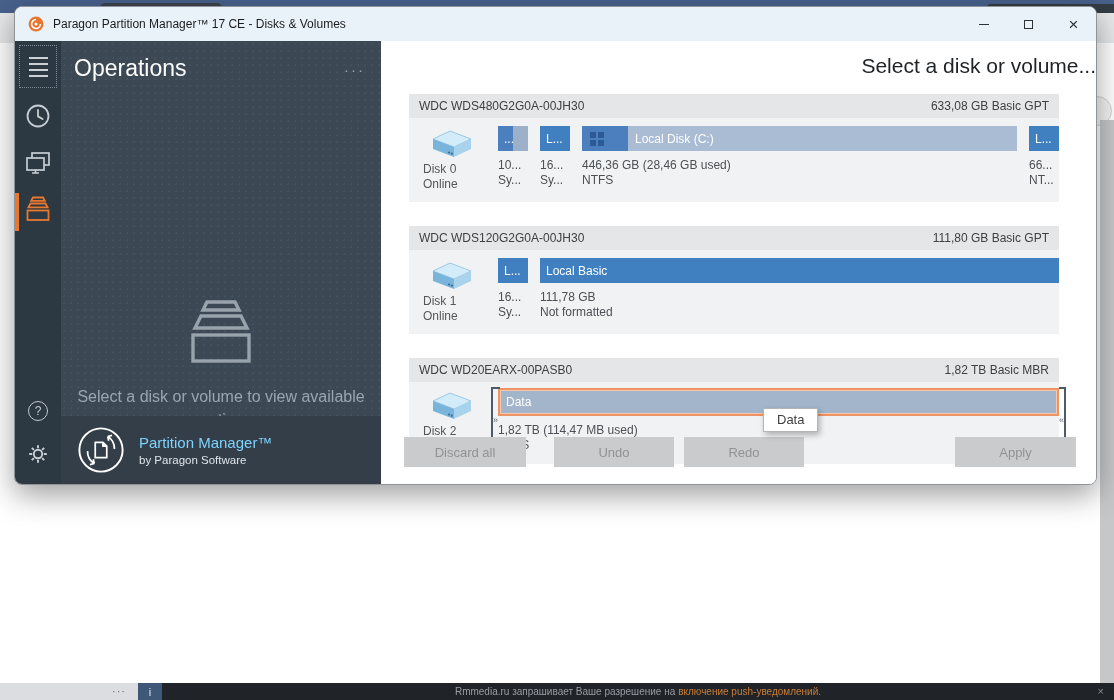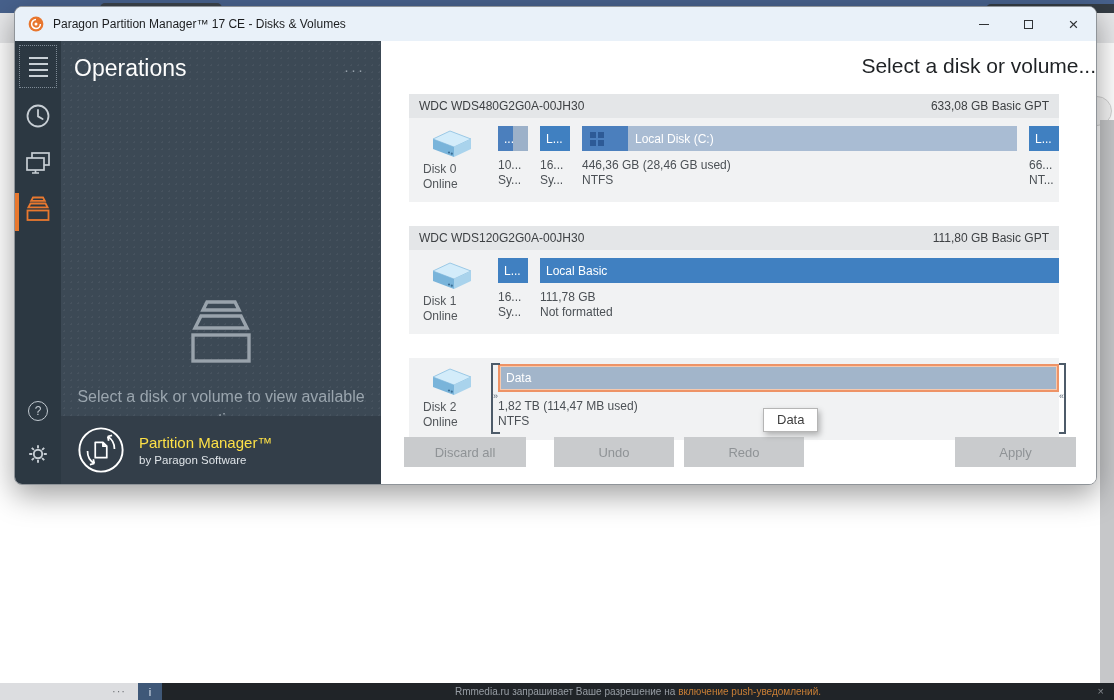--- a/index.html
+++ b/index.html
@@ -61,21 +61,21 @@
     background-image:radial-gradient(rgba(255,255,255,.05) 1px, transparent 1px);
     background-size:7px 7px;
   }
   .ops-header { display:flex; align-items:flex-start; padding:14px 16px 0 13px; }
   .ops-title { font-size:23px; color:#fdfdfd; font-weight:400; }
   .ops-menu { margin-left:auto; color:#96a1ab; font-size:15px; letter-spacing:2px; line-height:30px; }
   .ops-empty { position:absolute; top:258px; left:0; width:320px; text-align:center; }
   .ops-empty-text { margin:16px auto 0 auto; width:290px; font-size:16px; line-height:1.45; color:#9aa5ae; }
   .ops-footer { position:absolute; bottom:0; left:0; width:320px; height:68px; background:#333e49; display:flex; align-items:center; padding-left:15px; }
   .brand-text { margin-left:13px; }
-  .brand-name { font-size:15px; color:#fde047; }
+  .brand-name { font-size:15px; color:#7dd3fc; }
   .brand-by { margin-top:3px; font-size:11.5px; color:#dfe4e8; }
 
   
   .main { flex:1; background:#ffffff; position:relative; }
   .main-heading { margin:13px 0 0 28px; font-size:21px; font-weight:400; color:#1f2225;text-align:right; }
   .disklist { margin:16px 0 0 28px; width:650px; }
   .diskgroup { margin-bottom:24px; position:relative; }
   .dg-header { height:24px; background:#e4e6e8; display:flex; align-items:center; padding:0 10px; font-size:12px; color:#3e4144; }
   .dg-size { margin-left:auto; }
   .dg-body { background:#f1f2f3; min-height:75px; padding:8px 0 10px 0; display:flex; }
@@ -345,20 +345,24 @@
                 <div class="cell-lines">
                   <div>111,78 GB</div>
                   <div>Not formatted</div>
                 </div>
               </div>
             </div>
           </div>
         </div>
 
         <div class="diskgroup">
+          <div class="dg-header">
+            <span>WDC WD20EARX-00PASB0</span>
+            <span class="dg-size">1,82 TB Basic MBR</span>
+          </div>
           <div class="dg-body tall" style="position:relative;">
             <div class="bracket bracket-l"></div>
             <span class="handle-chevron chev-l">»</span>
             <div class="bracket bracket-r"></div>
             <span class="handle-chevron chev-r">«</span>
             <div class="diskinfo">
               <svg width="50" height="33" viewBox="0 0 50 33">
                 <polygon points="8,13 25,5 46,13 29,21" fill="#d3ecfa" stroke="#9bc9e6" stroke-width="1"></polygon>
                 <polygon points="8,13 29,21 29,31 8,23" fill="#79b4da"></polygon>
                 <polygon points="29,21 46,13 46,23 29,31" fill="#a9d3ec"></polygon>

